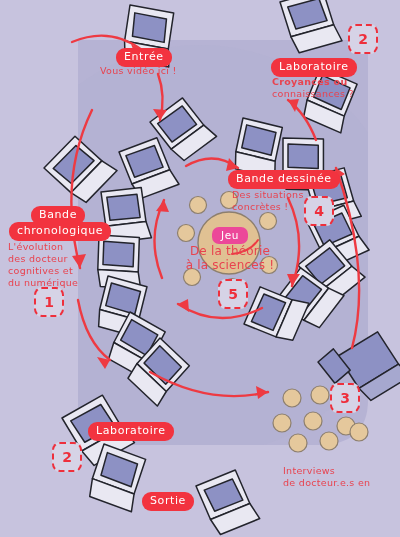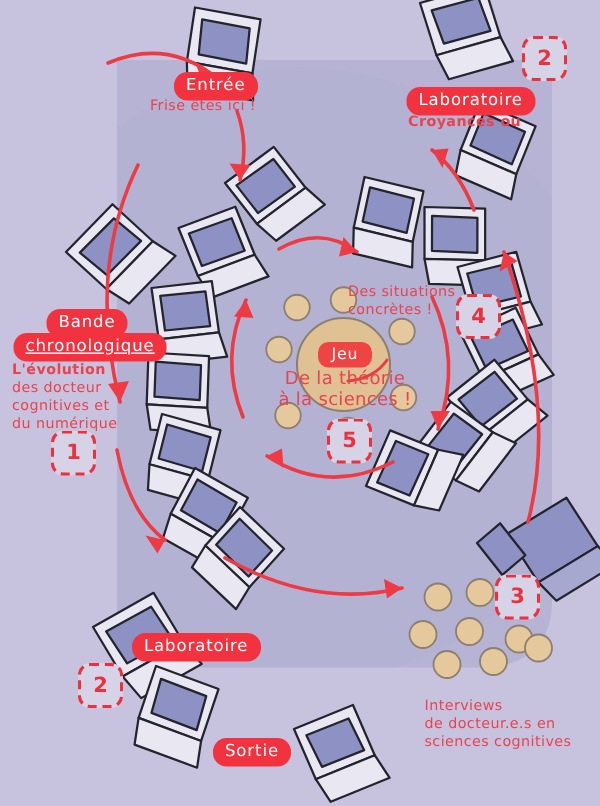--- a/index.html
+++ b/index.html
@@ -40,21 +40,21 @@
     background:#d6d3e6;
     color:#ee2f3c;
     font-size:14px;
     font-weight:bold;
     display:flex;align-items:center;justify-content:center;
     font-family:"DejaVu Sans", sans-serif;
   }
   .jeu-wrap{position:absolute;text-align:center;width:120px;}
   .jeu-pill{
     display:inline-block;
-    background:#ef4444;color:#fff;
+    background:#ec4899;color:#fff;
     border-radius:7px;padding:2px 9px 3px 9px;
     font-size:10.5px;letter-spacing:.6px;
   }
   .jeu-sub{
     color:#e8434f;font-size:12px;line-height:11.5px;
     margin-top:2px;letter-spacing:.2px;
   }
 </style>
 </head>
 <body>
@@ -261,48 +261,49 @@
       <polygon points="178,304 189,312 188,299" fill="#ee3a42" stroke="none"></polygon>
 
       <path d="M162,278 Q146,238 164,200"></path>
       <polygon points="164,200 156,211 169,212" fill="#ee3a42" stroke="none"></polygon>
 
       <path d="M232,254 Q250,252 258,240" stroke-width="2"></path>
     </g>
   </svg>
 
   <div class="lbl" style="left:104px;top:48px;margin-left:12px;">Entrée</div>
-  <div class="sub" style="left:100px;top:65px;">Frise êtes ici !</div>
+  <div class="sub" style="left:100px;top:65px;">Vous vidéo ici !</div>
 
   <div class="lbl" style="left:271px;top:58px;">Laboratoire</div>
   <div class="sub" style="left:272px;top:76px;font-weight:bold;">Croyances ou</div>
+  <div class="sub" style="left:272px;top:88px;">connaissances ?</div>
   <div class="badge" style="left:348px;top:24px;">2</div>
 
   <div class="lbl" style="left:31px;top:206px;">Bande</div>
-  <div class="lbl" style="left:9px;top:222px;text-decoration:underline;">chronologique</div>
-  <div class="sub" style="left:8px;top:241px;font-weight:bold;">L'évolution</div>
+  <div class="lbl" style="left:9px;top:222px;">chronologique</div>
+  <div class="sub" style="left:8px;top:241px;">L'évolution</div>
   <div class="sub" style="left:8px;top:253px;">des docteur</div>
   <div class="sub" style="left:8px;top:265px;">cognitives et</div>
   <div class="sub" style="left:8px;top:277px;">du numérique</div>
   <div class="badge" style="left:34px;top:287px;">1</div>
 
+  <div class="lbl" style="left:228px;top:170px;">Bande dessinée</div>
   <div class="sub" style="left:232px;top:189px;">Des situations</div>
   <div class="sub" style="left:232px;top:201px;">concrètes !</div>
   <div class="badge" style="left:304px;top:196px;">4</div>
 
   <div class="jeu-wrap" style="left:170px;top:224px;">
     <span class="jeu-pill">Jeu</span>
     <div class="jeu-sub">De la théorie</div>
     <div class="jeu-sub">à la sciences !</div>
   </div>
   <div class="badge" style="left:218px;top:279px;">5</div>
 
   <div class="badge" style="left:330px;top:383px;">3</div>
   <div class="sub" style="left:283px;top:465px;">Interviews</div>
   <div class="sub" style="left:283px;top:477px;">de docteur.e.s en</div>
-  <div class="sub" style="left:283px;top:489px;">sciences cognitives</div>
 
   <div class="lbl" style="left:88px;top:422px;">Laboratoire</div>
   <div class="badge" style="left:52px;top:442px;">2</div>
 
   <div class="lbl" style="left:142px;top:492px;">Sortie</div>
 
 </div>
 
 </body></html>

